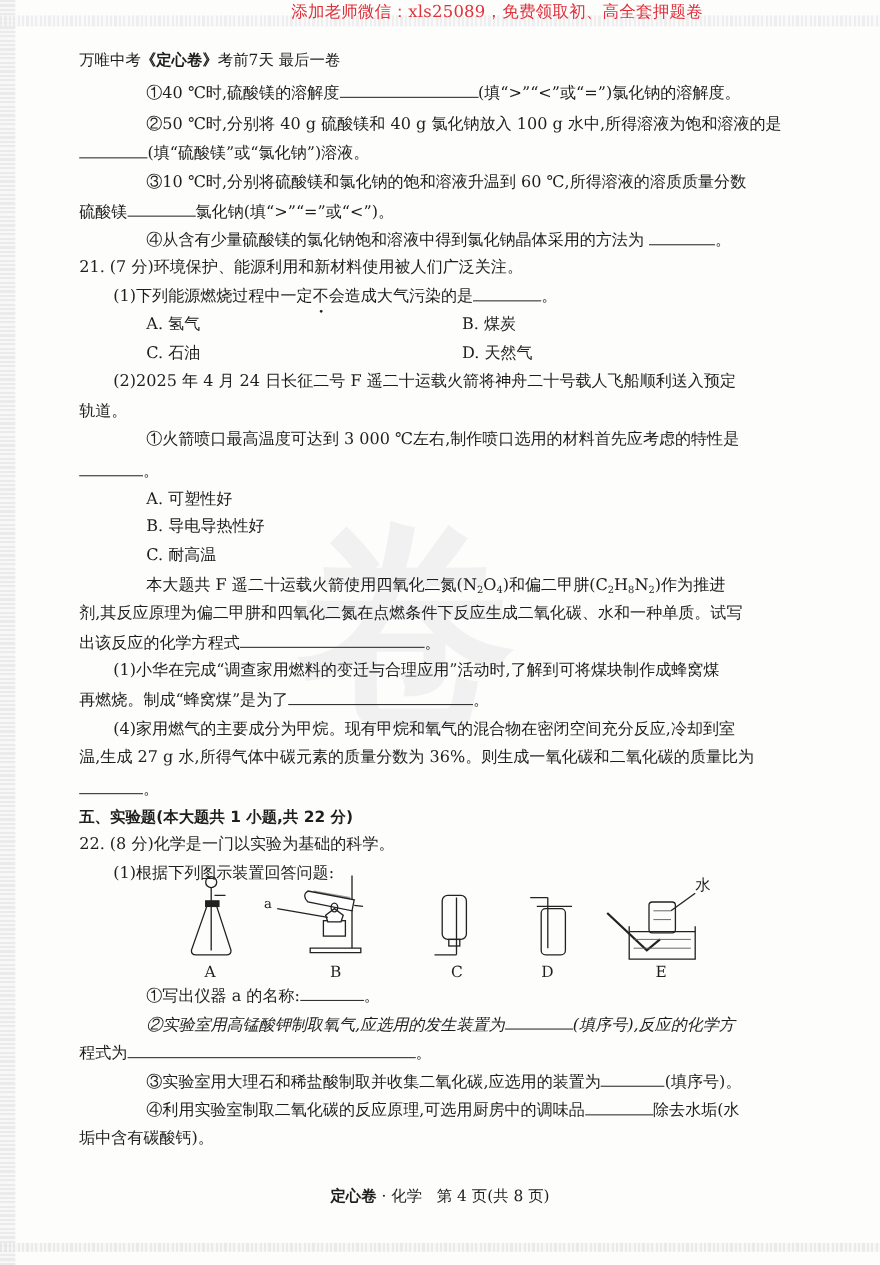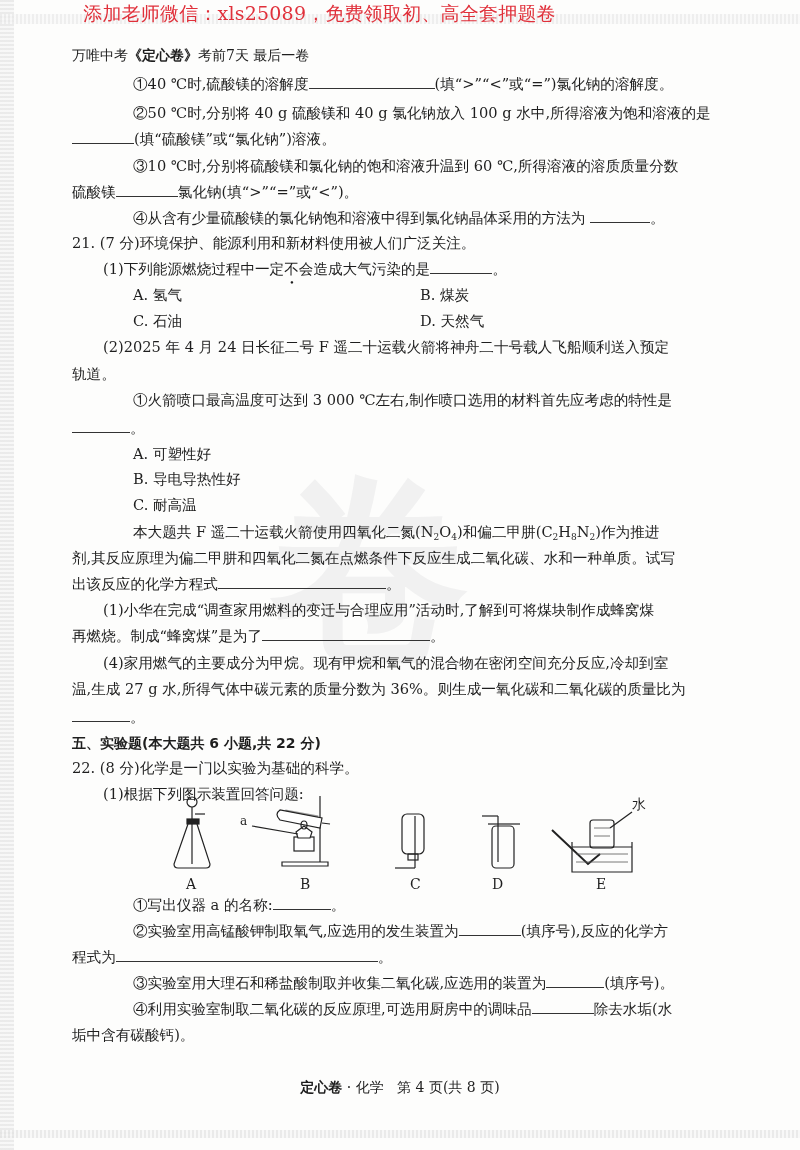--- a/index.html
+++ b/index.html
@@ -18,22 +18,22 @@
     position:absolute; left:0; top:14px; width:800px; height:10px;
     background:repeating-linear-gradient(90deg,#e8e8e8 0 2px,#f8f8f8 2px 4px);
     opacity:.7;
   }
   .scan-edge-bottom {
     position:absolute; left:0; top:1130px; width:800px; height:8px;
     background:repeating-linear-gradient(90deg,#e2e2e2 0 2px,#f6f6f6 2px 4px);
     opacity:.7;
   }
   .watermark-top {
-    position:absolute; top:1px; left:0; width:639px; text-align:center;
-    font-size:19px; color:#e0303a; letter-spacing:0.2px;
+    position:absolute; top:1px; left:0; width:639px; text-align:right;
+    font-size:15px; color:#e0303a; letter-spacing:0.2px;
   }
   .bg-watermark {
     position:absolute; left:270px; top:470px; width:330px; height:200px;
     font-size:200px; line-height:200px; color:#f1f1f1; font-weight:bold;
     font-family:"DejaVu Sans", sans-serif; z-index:0; letter-spacing:-20px;
   }
   .line { position:absolute; font-size:14.6px; white-space:nowrap; z-index:1; line-height:20px; }
   .header-line { font-size:14px; }
   .blank { display:inline-block; border-bottom:1px solid #333; height:14px; vertical-align:baseline; }
   .em-dot { position:relative; }
@@ -102,21 +102,21 @@
 <div class="line" style="top:600px; left:103px;">(1)小华在完成“调查家用燃料的变迁与合理应用”活动时,了解到可将煤块制作成蜂窝煤</div>
 <div class="line" style="top:626px; left:72px;text-align:center;">
   <span>再燃烧。制成“蜂窝煤”是为了</span><span class="blank" style="width:168px;"></span><span>。</span>
 </div>
 <div class="line" style="top:653px; left:103px;">(4)家用燃气的主要成分为甲烷。现有甲烷和氧气的混合物在密闭空间充分反应,冷却到室</div>
 <div class="line" style="top:679px; left:72px;">温,生成 27 g 水,所得气体中碳元素的质量分数为 36%。则生成一氧化碳和二氧化碳的质量比为</div>
 <div class="line" style="top:707px; left:72px;">
   <span class="blank" style="width:58px;"></span><span>。</span>
 </div>
 
-<div class="line bold" style="top:733px; left:72px; font-size:14px;">五、实验题(本大题共 6 小题,共 22 分)</div>
+<div class="line bold" style="top:733px; left:72px; font-size:14px;">五、实验题(本大题共 1 小题,共 22 分)</div>
 
 <div class="line" style="top:758px; left:72px;">22. (8 分)化学是一门以实验为基础的科学。</div>
 <div class="line" style="top:784px; left:103px;">(1)根据下列图示装置回答问题:</div>
 
 <div class="figure">
   <svg width="480" height="100" viewBox="0 0 480 100">
     <g stroke="#222" fill="none" stroke-width="1.2">
 
       <g>
         <circle cx="22" cy="10" r="5"></circle>
@@ -172,21 +172,21 @@
   <span class="fig-label" style="left:240px; top:84px;">C</span>
   <span class="fig-label" style="left:322px; top:84px;">D</span>
   <span class="fig-label" style="left:426px; top:84px;">E</span>
   <span class="fig-label" style="left:70px; top:22px; font-size:12px;">a</span>
   <span class="fig-label" style="left:462px; top:4px;">水</span>
 </div>
 
 <div class="line" style="top:895px; left:133px;">
   <span>①写出仪器 a 的名称:</span><span class="blank" style="width:58px;"></span><span>。</span>
 </div>
-<div class="line" style="top:921px; left:133px;">
+<div class="line" style="top:921px; left:133px;font-style:italic;">
   <span>②实验室用高锰酸钾制取氧气,应选用的发生装置为</span><span class="blank" style="width:62px;"></span><span>(填序号),反应的化学方</span>
 </div>
 <div class="line" style="top:947px; left:72px;">
   <span>程式为</span><span class="blank" style="width:262px;"></span><span>。</span>
 </div>
 <div class="line" style="top:973px; left:133px;">
   <span>③实验室用大理石和稀盐酸制取并收集二氧化碳,应选用的装置为</span><span class="blank" style="width:58px;"></span><span>(填序号)。</span>
 </div>
 <div class="line" style="top:999px; left:133px;">
   <span>④利用实验室制取二氧化碳的反应原理,可选用厨房中的调味品</span><span class="blank" style="width:62px;"></span><span>除去水垢(水</span>

